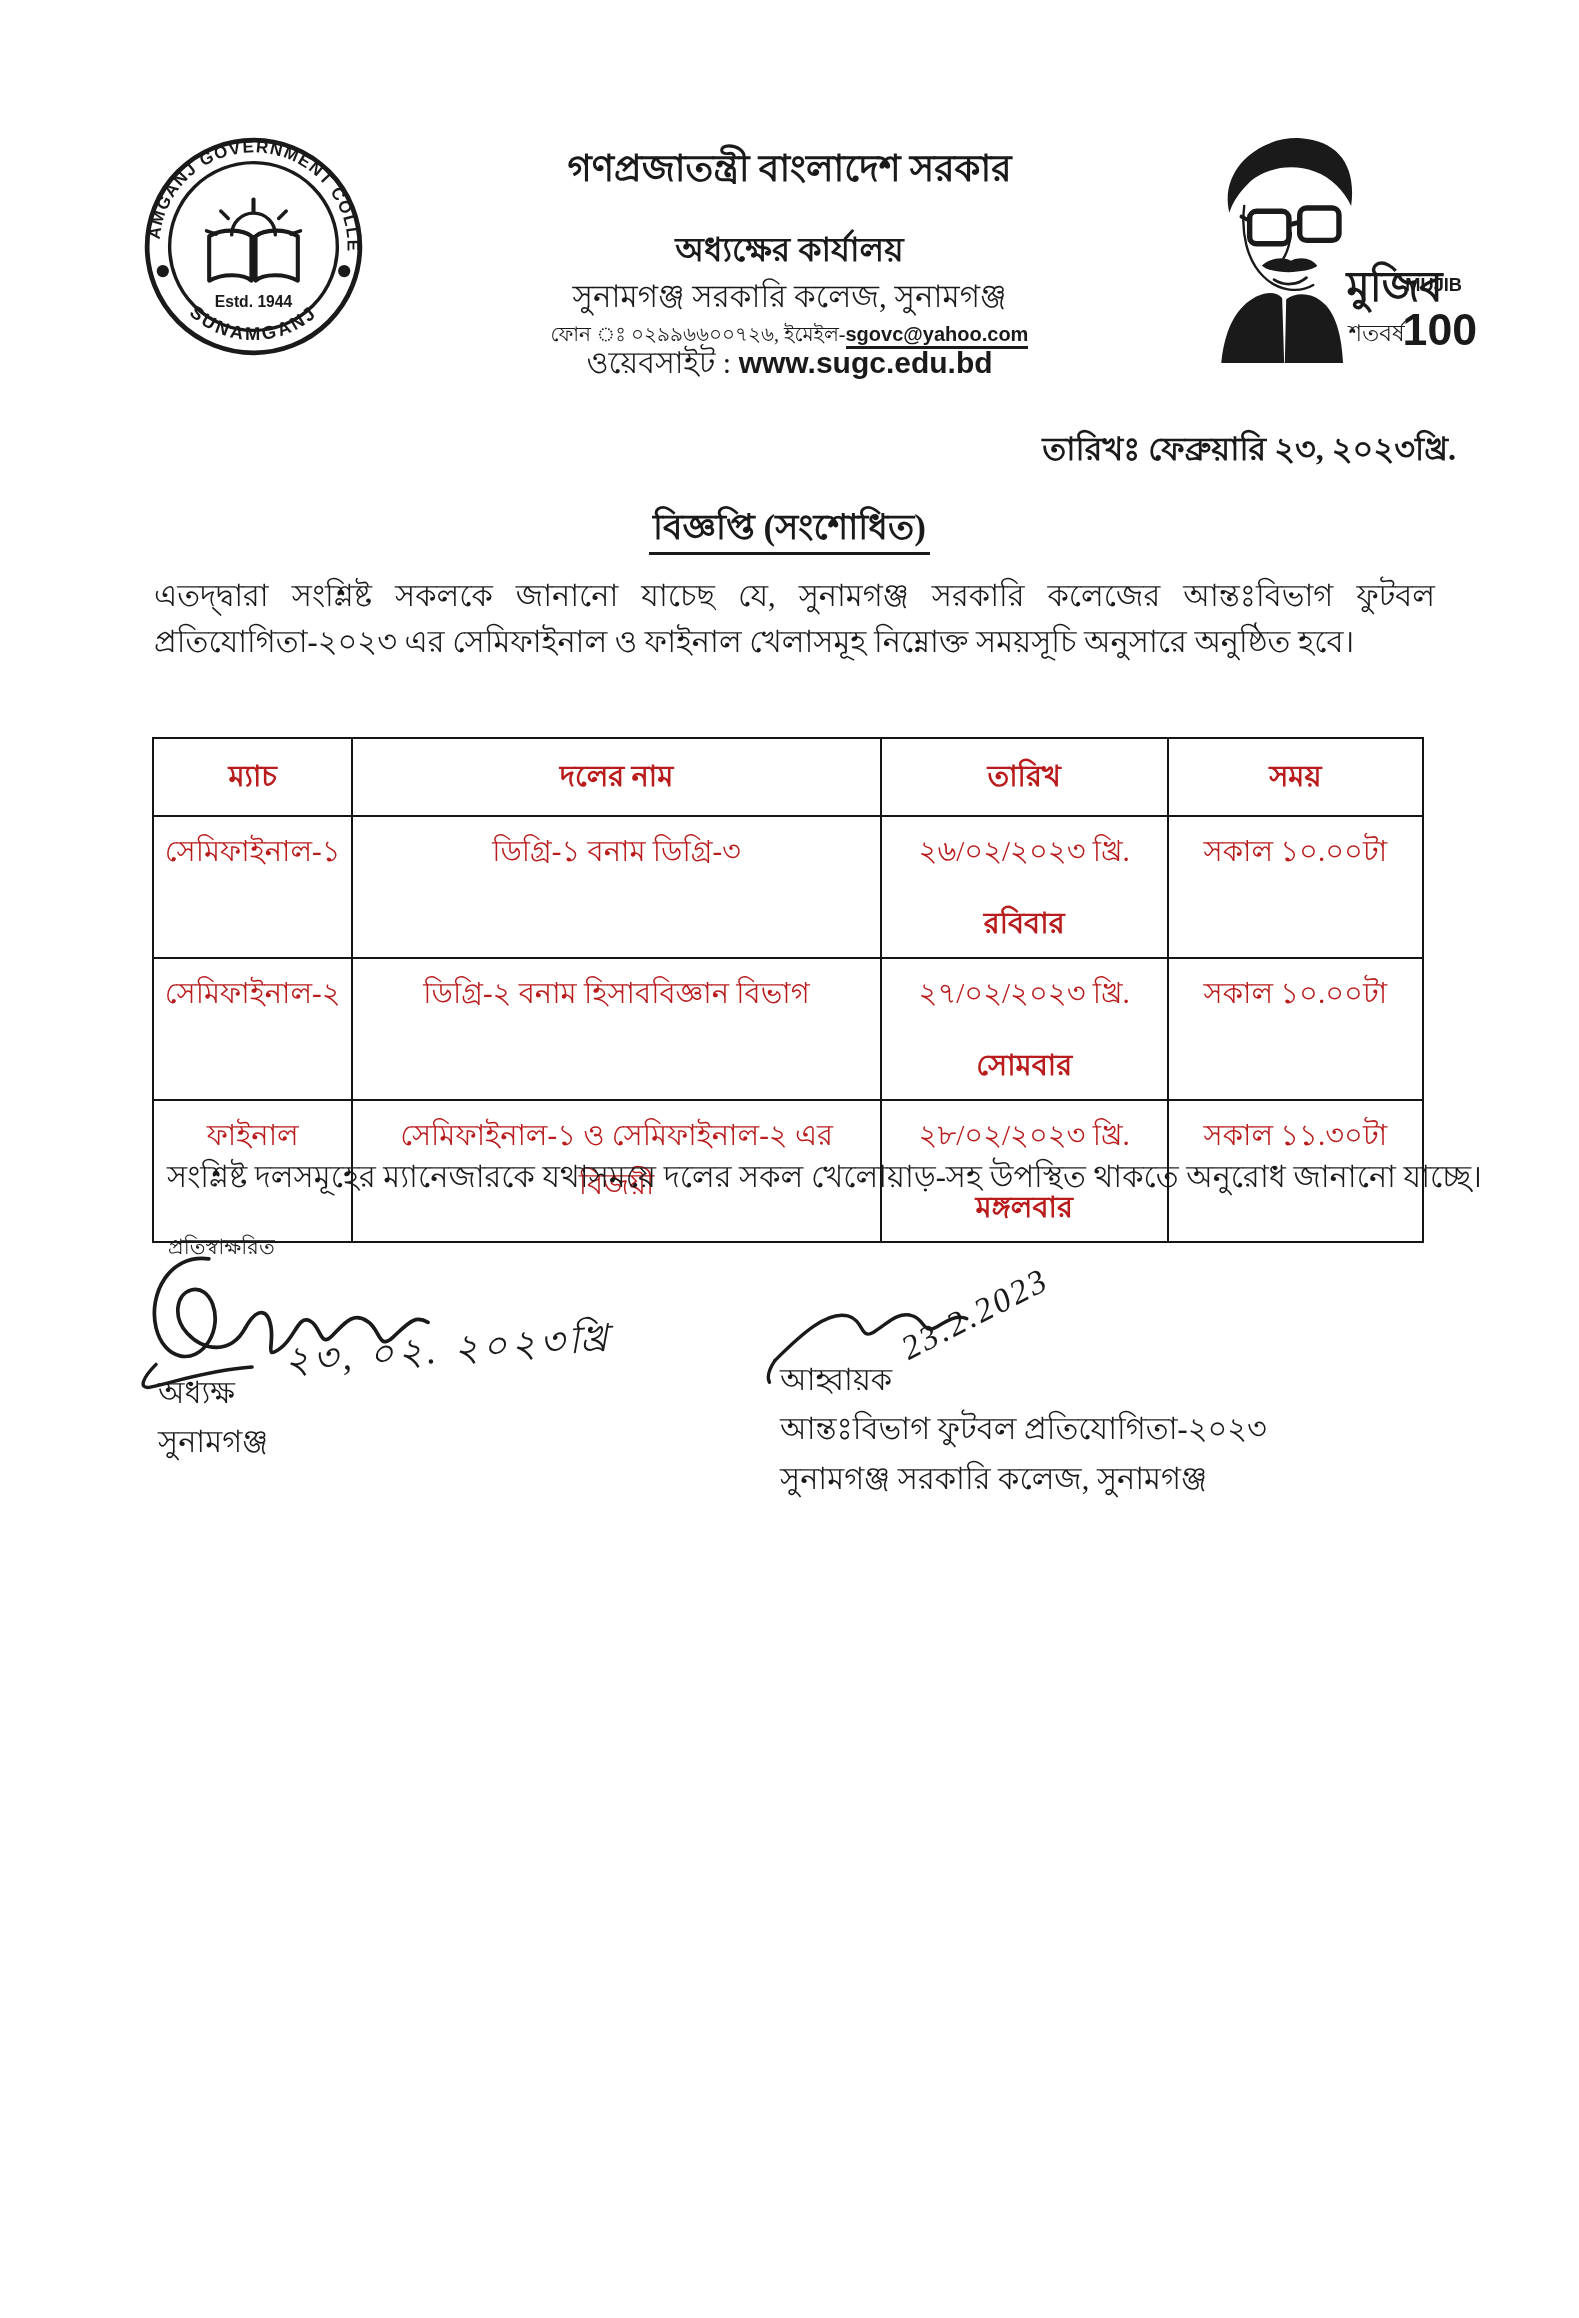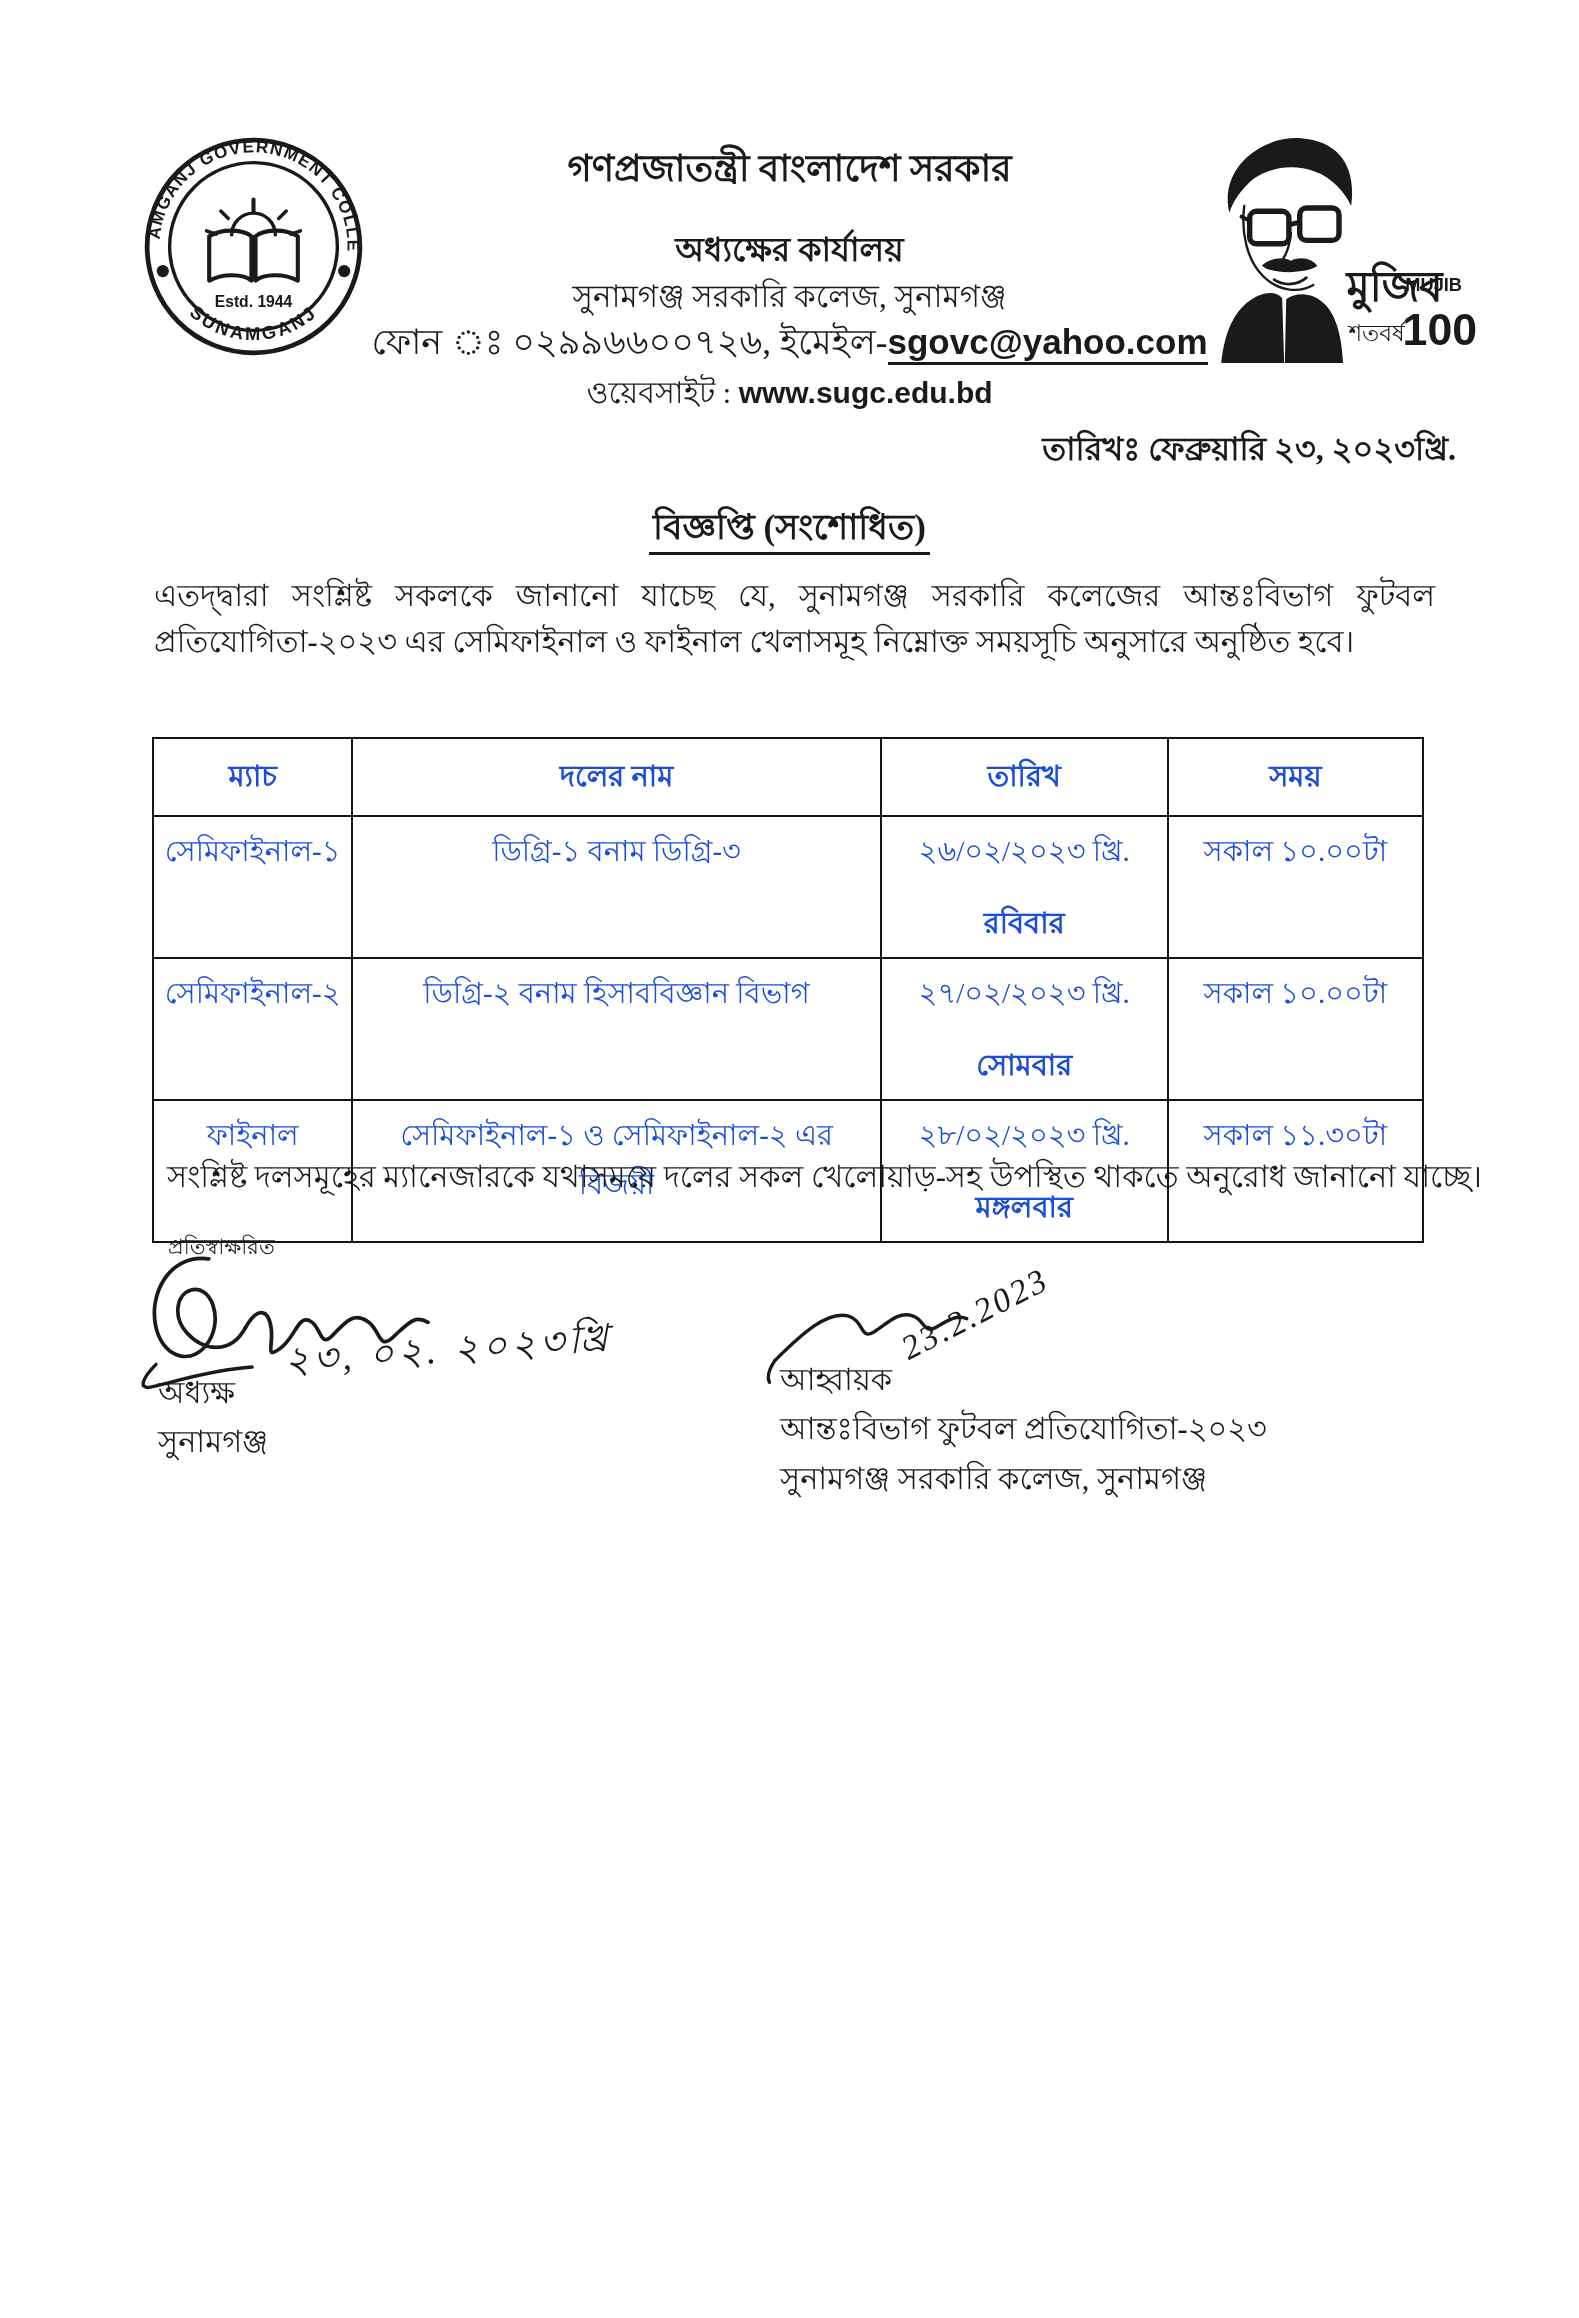--- a/index.html
+++ b/index.html
@@ -14,21 +14,21 @@
   }
   
   .seal{position:absolute;left:141px;top:134px;width:225px;height:225px;}
   .hdr-center{
     position:absolute;top:150px;left:50%;transform:translateX(-50%);
     width:948px;text-align:center;line-height:1.0;
   }
   .hdr-line1{font-size:37px;font-weight:bold;margin-bottom:15px;}
   .hdr-line2{font-size:33px;font-weight:bold;margin-bottom:13.5px;margin-top:47px;}
   .hdr-line3{font-size:31px;margin-bottom:12.2px;}
-  .hdr-line4{font-size:35px;margin-bottom:18px;}
+  .hdr-line4{font-size:20px;margin-bottom:4px;}
   .hdr-line5{font-size:30px;text-align:center;}
   .email{font-family:"Liberation Sans","DejaVu Sans",sans-serif;font-weight:bold;border-bottom:3.4px solid #1a1a1a;padding-bottom:1.4px;}
   .website{font-family:"Liberation Sans","DejaVu Sans",sans-serif;font-weight:bold;}
   .mujib{position:absolute;top:130px;right:102px;width:295px;height:233px;}
 
   
   .date-line{position:absolute;top:424px;right:123px;font-size:32px;font-weight:bold;}
   .notice-title{position:absolute;top:500px;left:0;width:100%;text-align:center;}
   .notice-title span{
     font-size:35px;font-weight:bold;
@@ -37,21 +37,21 @@
   .body-para{
     position:absolute;top:573px;left:154px;width:1281px;
     font-size:30.5px;line-height:1.52;text-align:justify;
   }
 
   
   .sched-wrap{position:absolute;top:737px;left:152px;width:1272px;}
   table.sched{width:100%;border-collapse:collapse;table-layout:fixed;}
   table.sched th,table.sched td{
     border:2.7px solid #151515;text-align:center;
-    font-size:29px;color:#1d4ed8;
+    font-size:29px;color:#b91c1c;
   }
   table.sched th{font-weight:bold;padding:13.5px 4.1px;}
   table.sched td{vertical-align:top;padding:10.8px 5.4px 8.1px 5.4px;height:107px;}
   .col-match{width:15.7%;}
   .col-teams{width:41.6%;}
   .col-date{width:22.6%;}
   .col-time{width:20.1%;}
   .cell-day{display:block;margin-top:23px;font-weight:bold;}
 
   

